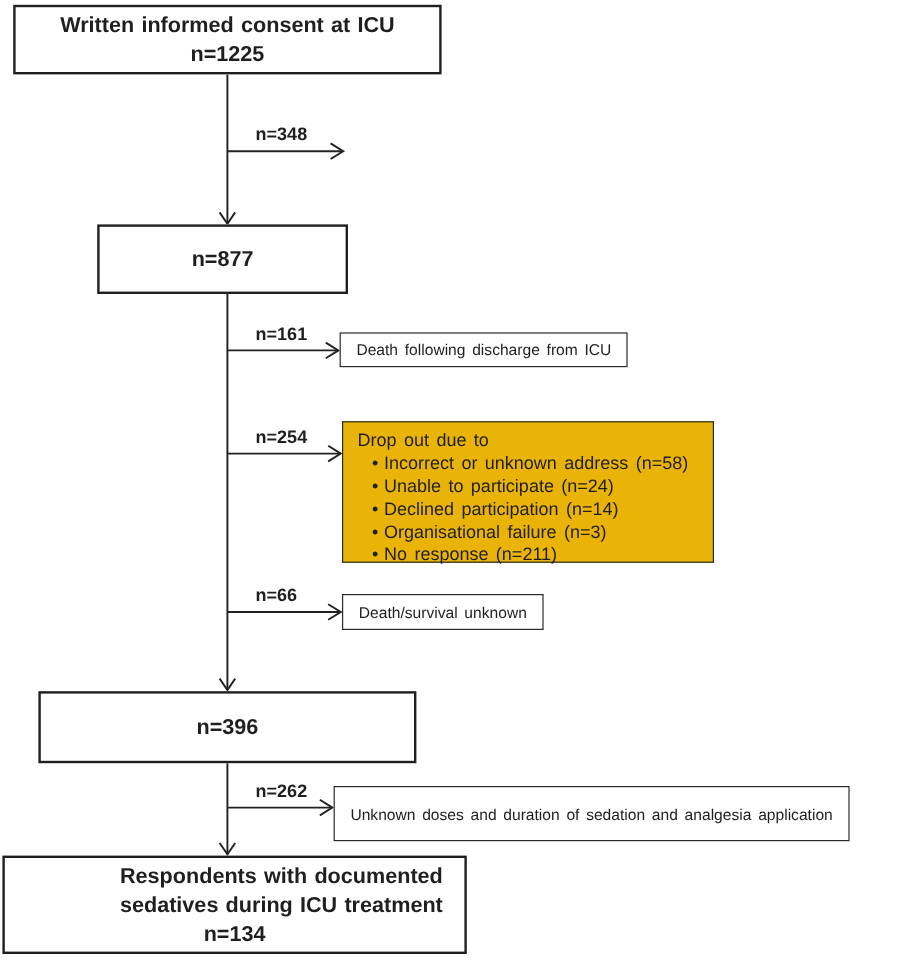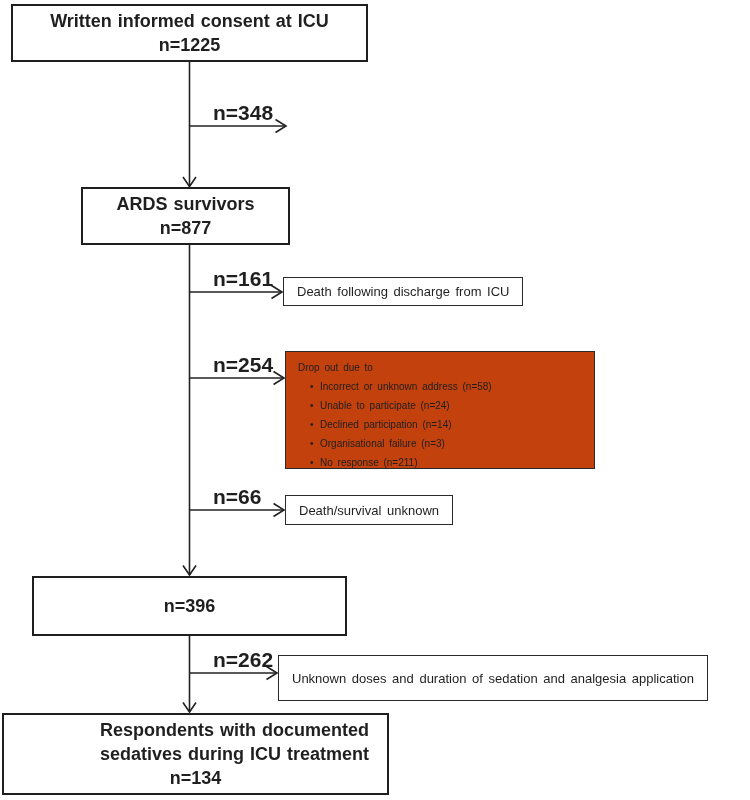--- a/index.html
+++ b/index.html
@@ -56,42 +56,42 @@
   #sbA { left: 287px; top: 110px; height: 32px; }
   #sbB { left: 283px; top: 277px; height: 29px; }
   #sbD { left: 285px; top: 495px; height: 30px; }
   #sbE { left: 278px; top: 655px; height: 46px; }
 
   
   #sbC {
     position: absolute;
     left: 285px; top: 351px; width: 310px; height: 118px;
     border: 1.5px solid #2a2a2a;
-    background: #c2410c;
-    font-size: 10px;
+    background: #eab308;
+    font-size: 15px;
     line-height: 19px;
     word-spacing: 2px;
     padding: 6px 6px 16px 12px;
   }
   #sbC ul { list-style: none; }
   .dropout-item { display: flex; }
   .dropout-item .bullet {
     display: inline-block;
     width: 22px;
     padding-left: 12px;
     flex: 0 0 auto;
     word-spacing: 0;
   }
 
   
   .branch-label {
     position: absolute;
     left: 213px;
     font-weight: bold;
-    font-size: 21px;
+    font-size: 15px;
     line-height: 18px;
   }
   #bl1 { top: 104px; }
   #bl2 { top: 270px; }
   #bl3 { top: 356px; }
   #bl4 { top: 488px; }
   #bl5 { top: 651px; }
 
   .connectors line, .connectors polyline {
     stroke: #222222;
@@ -126,21 +126,20 @@
       <polyline points="266.5,666.5 277,673 266.5,679.5"></polyline>
     </g>
   </svg>
 
   <div class="main-box" id="mb1">
     <div>Written informed consent at ICU</div>
     <div>n=1225</div>
   </div>
 
   <div class="main-box" id="mb2">
-    <div>ARDS survivors</div>
     <div>n=877</div>
   </div>
 
   <div class="main-box" id="mb3">
     <div>n=396</div>
   </div>
 
   <div class="main-box" id="mb4">
     <div>Respondents with documented sedatives during ICU treatment</div>
     <div>n=134</div>

